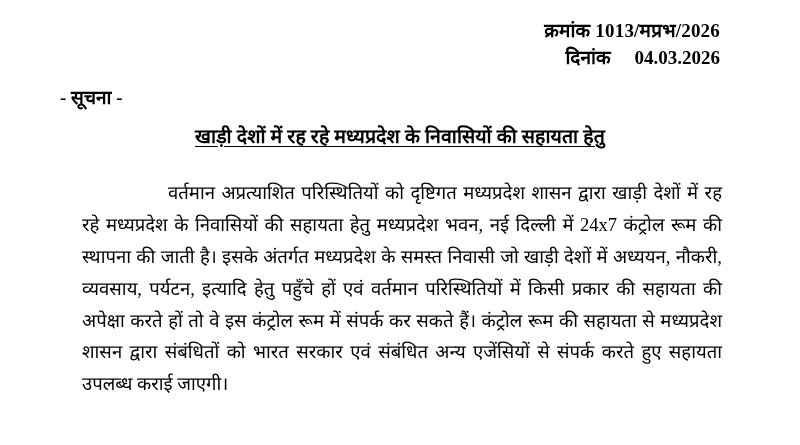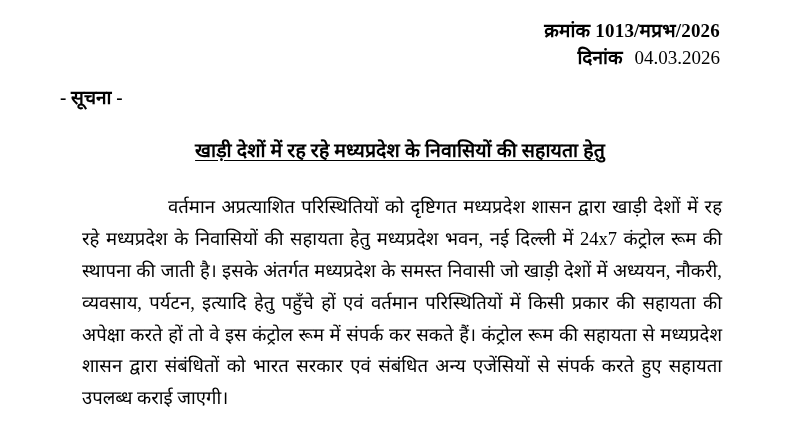--- a/index.html
+++ b/index.html
@@ -33,38 +33,38 @@
     font-size: 19px;
     letter-spacing: 0.2px;
     line-height: 1.35;
   }
   .hdr-line2 {
     font-weight: bold;
     font-size: 19px;
     line-height: 1.5;
   }
   .hdr-line2 .date-val {
-    font-weight: normal;
-    margin-left: 12px;
+    font-weight: bold;
+    margin-left: 24px;
   }
 
   
   .notice-word {
     font-weight: bold;
     font-size: 19px;
     margin-top: 12px;
   }
 
   
   .doc-title {
     text-align: center;
     font-weight: bold;
     font-size: 19.5px;
     line-height: 1.55;
-    margin-top: 26px;
+    margin-top: 12px;
     letter-spacing: 0.1px;
   }
   .doc-title .tl {
     display: block;
   }
   .doc-title .tl-1 {
     text-decoration: underline;
     text-underline-offset: 3px;
   }
   .doc-title .tl-2 {

